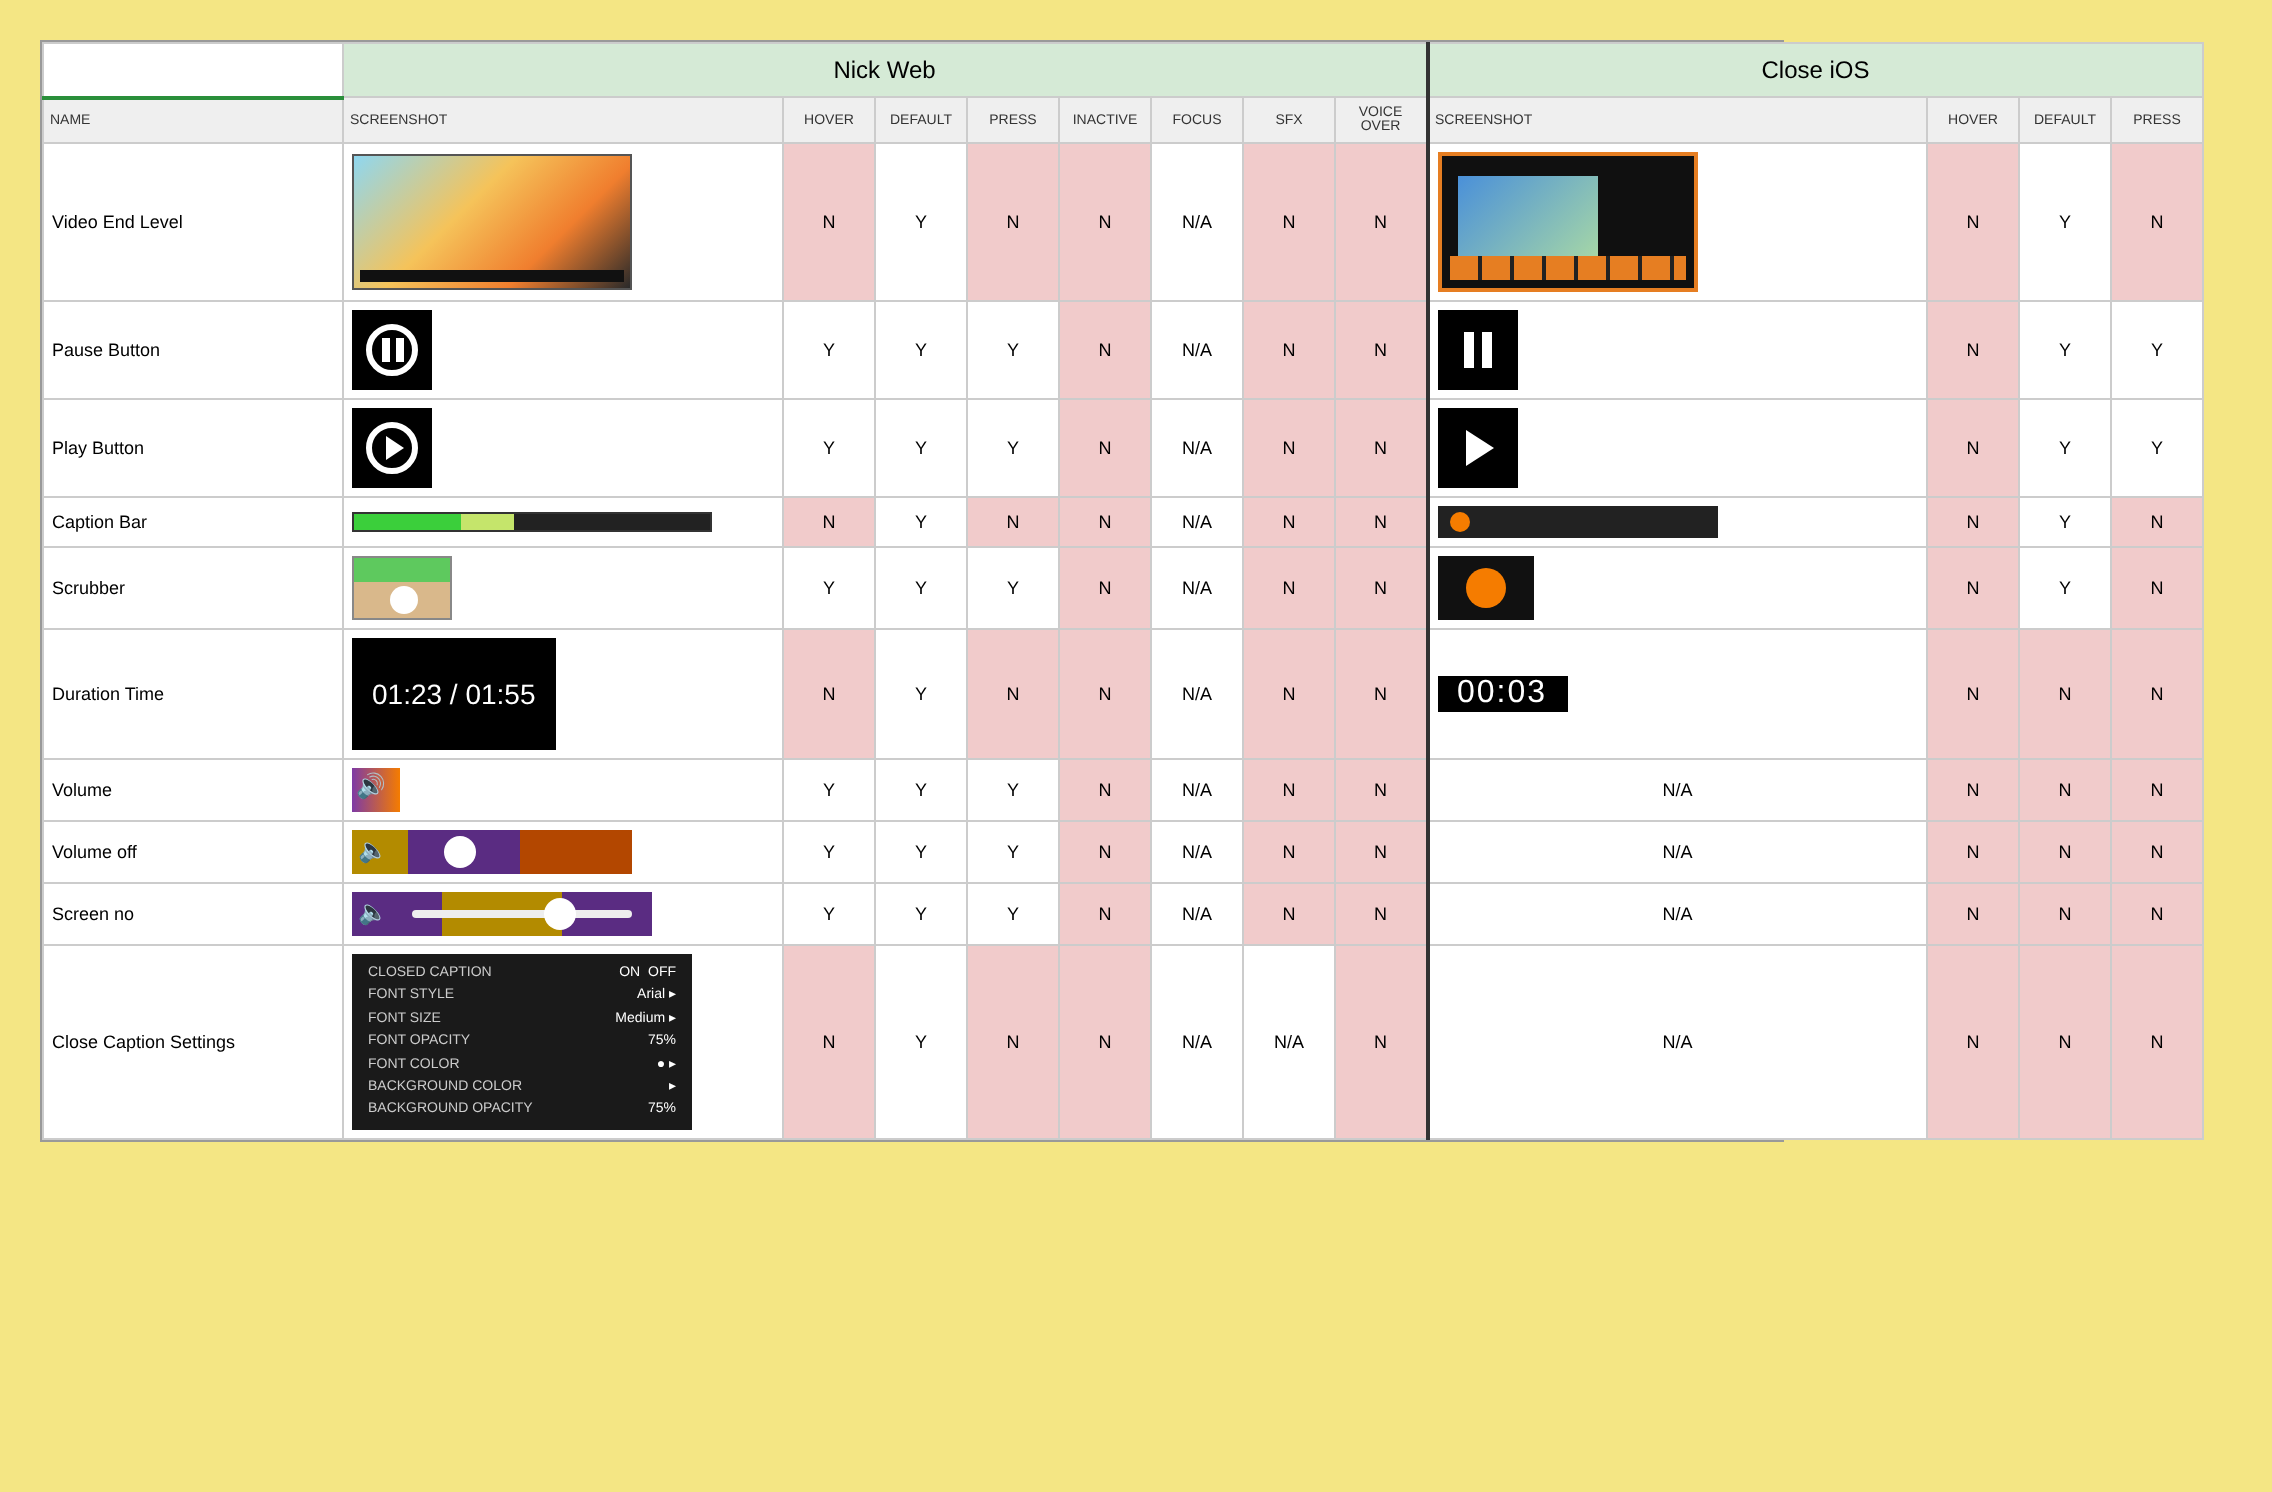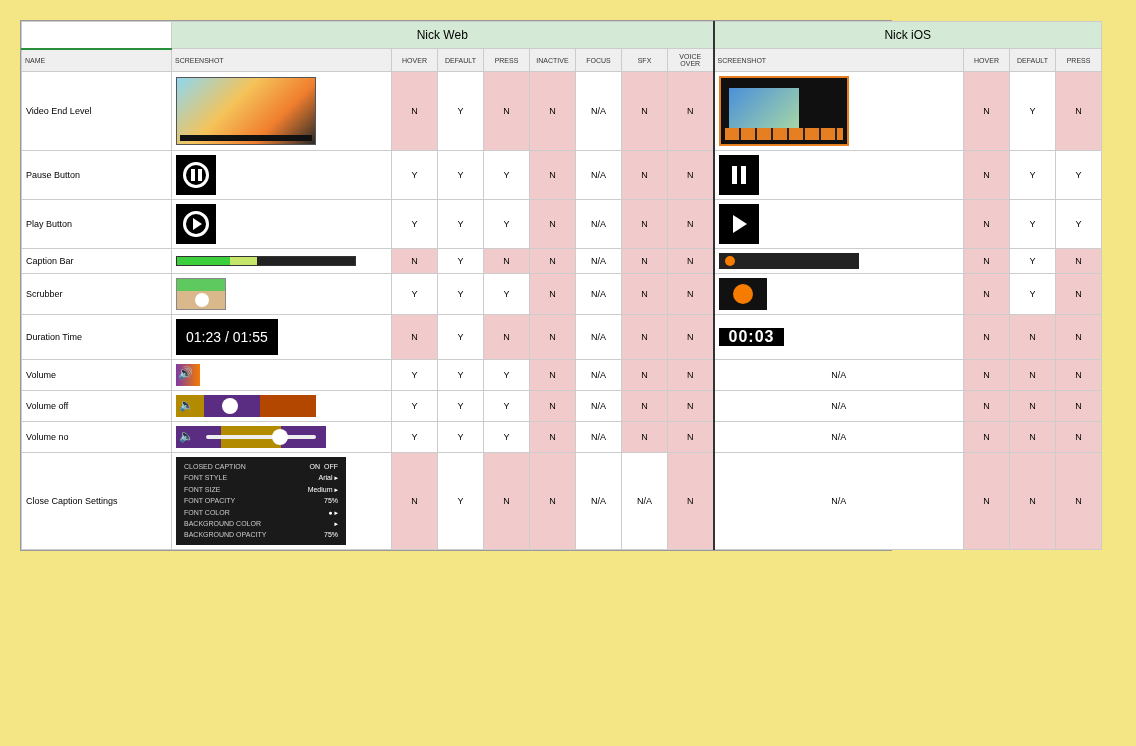--- a/index.html
+++ b/index.html
@@ -146,25 +146,25 @@
     background: #fff; border-radius: 50%;
   }
   .thumb-scrub-ios {
     width: 48px; height: 32px; background: #111; position: relative;
   }
   .thumb-scrub-ios::after {
     content: ""; position: absolute; left: 14px; top: 6px; width: 20px; height: 20px;
     background: #f57c00; border-radius: 50%;
   }
   .thumb-time-web {
-    background: #000; color: #fff; font-size: 14px; padding: 10px 10px;
+    background: #000; color: #fff; font-size: 14px; padding: 20px 10px;
     display: inline-block;
   }
   .thumb-time-ios {
-    background: #000; color: #fff; font-size: 16px; font-weight: bold; padding: 0 10px;
+    background: #000; color: #fff; font-size: 16px; font-weight: normal; padding: 0 10px;
     display: inline-block; letter-spacing: 1px;
   }
   .thumb-vol {
     width: 24px; height: 22px;
     background: linear-gradient(90deg,#7e3aa5,#f57c00);
     position: relative;
   }
   .thumb-vol::before {
     content: "🔊"; position: absolute; left: 2px; top: 2px; color: #fff; font-size: 12px;
   }
@@ -247,21 +247,21 @@
         <col style="width:46px">
     <col style="width:250px">
     <col style="width:46px">
         <col style="width:46px">
         <col style="width:46px">
   </colgroup>
   <thead>
     <tr>
       <th class="blank-head"></th>
       <th class="platform-head" colspan="8">Nick Web</th>
-      <th class="platform-head strong-left" colspan="4">Nick iOS</th>
+      <th class="platform-head strong-left" colspan="4">Close iOS</th>
     </tr>
     <tr>
       <th class="col-head">NAME</th>
       <th class="col-head">SCREENSHOT</th>
       <th class="col-head center">HOVER</th>
       <th class="col-head center">DEFAULT</th>
       <th class="col-head center">PRESS</th>
       <th class="col-head center">INACTIVE</th>
       <th class="col-head center">FOCUS</th>
       <th class="col-head center">SFX</th>
@@ -403,21 +403,21 @@
           <td class="val-n">N</td>
           <td class="val-na">N/A</td>
           <td class="val-n">N</td>
           <td class="val-n">N</td>
           <td class="shot-cell strong-left" style="text-align:center"><span>N/A</span></td>
           <td class="val-n">N</td>
           <td class="val-n">N</td>
           <td class="val-n">N</td>
         </tr>
         <tr>
-          <td class="name-cell">Volume no</td>
+          <td class="name-cell">Screen no</td>
           <td class="shot-cell"><div class="thumb thumb-vol-no"><div class="track"></div><div class="knob"></div></div></td>
           <td class="val-y">Y</td>
           <td class="val-y">Y</td>
           <td class="val-y">Y</td>
           <td class="val-n">N</td>
           <td class="val-na">N/A</td>
           <td class="val-n">N</td>
           <td class="val-n">N</td>
           <td class="shot-cell strong-left" style="text-align:center"><span>N/A</span></td>
           <td class="val-n">N</td>

